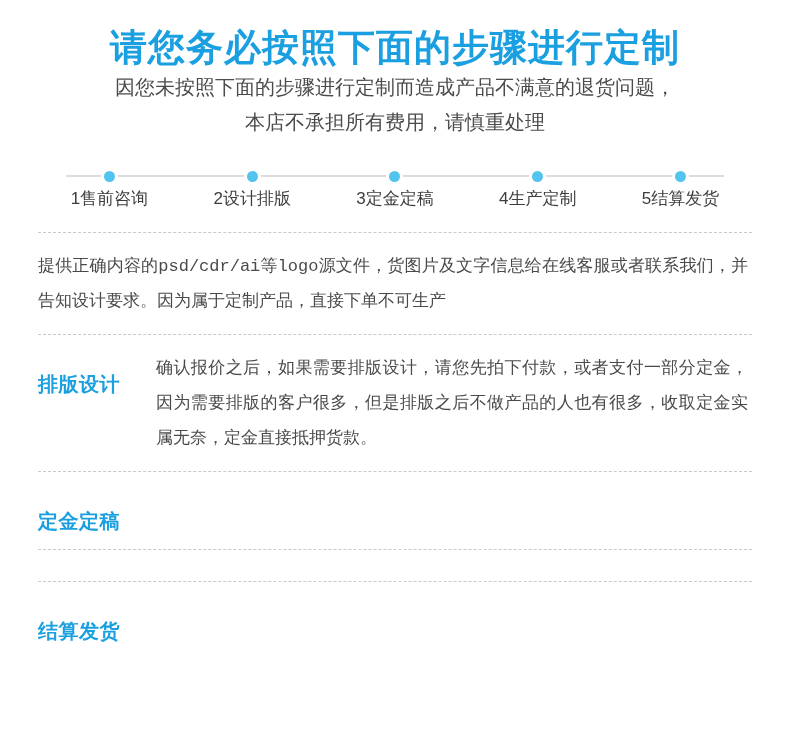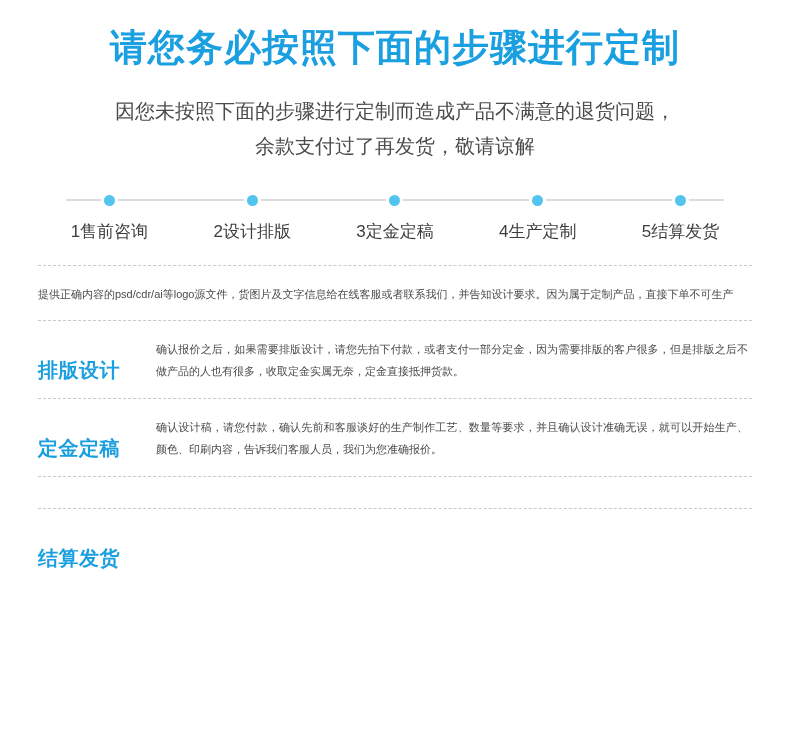--- a/index.html
+++ b/index.html
@@ -29,21 +29,21 @@
     font-weight: bold;
     letter-spacing: 1px;
     padding-top: 26px;
     line-height: 1.2;
   }
   .subtitle {
     text-align: center;
     color: #4b4b4b;
     font-size: 20px;
     line-height: 1.75;
-    margin-top: 24px;
+    margin-top: 0;
     padding: 0 45px;
   }
   .subtitle div {
     white-space: nowrap;
   }
 
   
   .steps-wrap {
     margin-top: 26px;
     padding: 0 38px;
@@ -77,21 +77,21 @@
   }
   .dot {
     width: 11px;
     height: 11px;
     border-radius: 50%;
     background: #52c4ee;
     box-shadow: 0 0 0 3px #ffffff;
   }
   .step-labels {
     display: flex;
-    margin-top: 10px;
+    margin-top: 1px;
   }
   .step-label {
     flex: 1;
     text-align: center;
     font-size: 17px;
     color: #3d3d3d;
   }
 
   
   .rows {
@@ -112,37 +112,38 @@
     flex: 0 0 118px;
     color: #1a9fe0;
     font-size: 20px;
     font-weight: bold;
     line-height: 1.4;
     padding-top: 18px;
     letter-spacing: 0.5px;
   }
   .row-body {
     flex: 1;
-    font-size: 11px;
+    font-size: 17px;
     color: #4a4a4a;
     line-height: 2.05;
     text-align: justify;
     padding-right: 4px;
+    font-family: Liberation Mono, monospace;
   }
 </style>
 </head>
 <body>
 
 <div class="page">
 
   <div class="main-title">请您务必按照下面的步骤进行定制</div>
 
   <div class="subtitle">
     <div>因您未按照下面的步骤进行定制而造成产品不满意的退货问题，</div>
-    <div>余款支付过了再发货，敬请谅解</div>
+    <div>本店不承担所有费用，请慎重处理</div>
   </div>
 
   <div class="steps-wrap">
     <div class="steps-line">
       <div class="rail"></div>
       <div class="dots">
         <div class="dot-cell">
             <span class="dot"></span>
           </div>
         <div class="dot-cell">
@@ -174,21 +175,20 @@
       <div class="row-body">提供正确内容的psd/cdr/ai等logo源文件，货图片及文字信息给在线客服或者联系我们，并告知设计要求。因为属于定制产品，直接下单不可生产</div>
     </div>
 
     <div class="row">
       <div class="row-title">排版设计</div>
       <div class="row-body">确认报价之后，如果需要排版设计，请您先拍下付款，或者支付一部分定金，因为需要排版的客户很多，但是排版之后不做产品的人也有很多，收取定金实属无奈，定金直接抵押货款。</div>
     </div>
 
     <div class="row">
       <div class="row-title">定金定稿</div>
-      <div class="row-body">确认设计稿，请您付款，确认先前和客服谈好的生产制作工艺、数量等要求，并且确认设计准确无误，就可以开始生产、颜色、印刷内容，告诉我们客服人员，我们为您准确报价。</div>
     </div>
 
     <div class="row">
     </div>
 
     <div class="row">
       <div class="row-title">结算发货</div>
     </div>
 
   </div>

